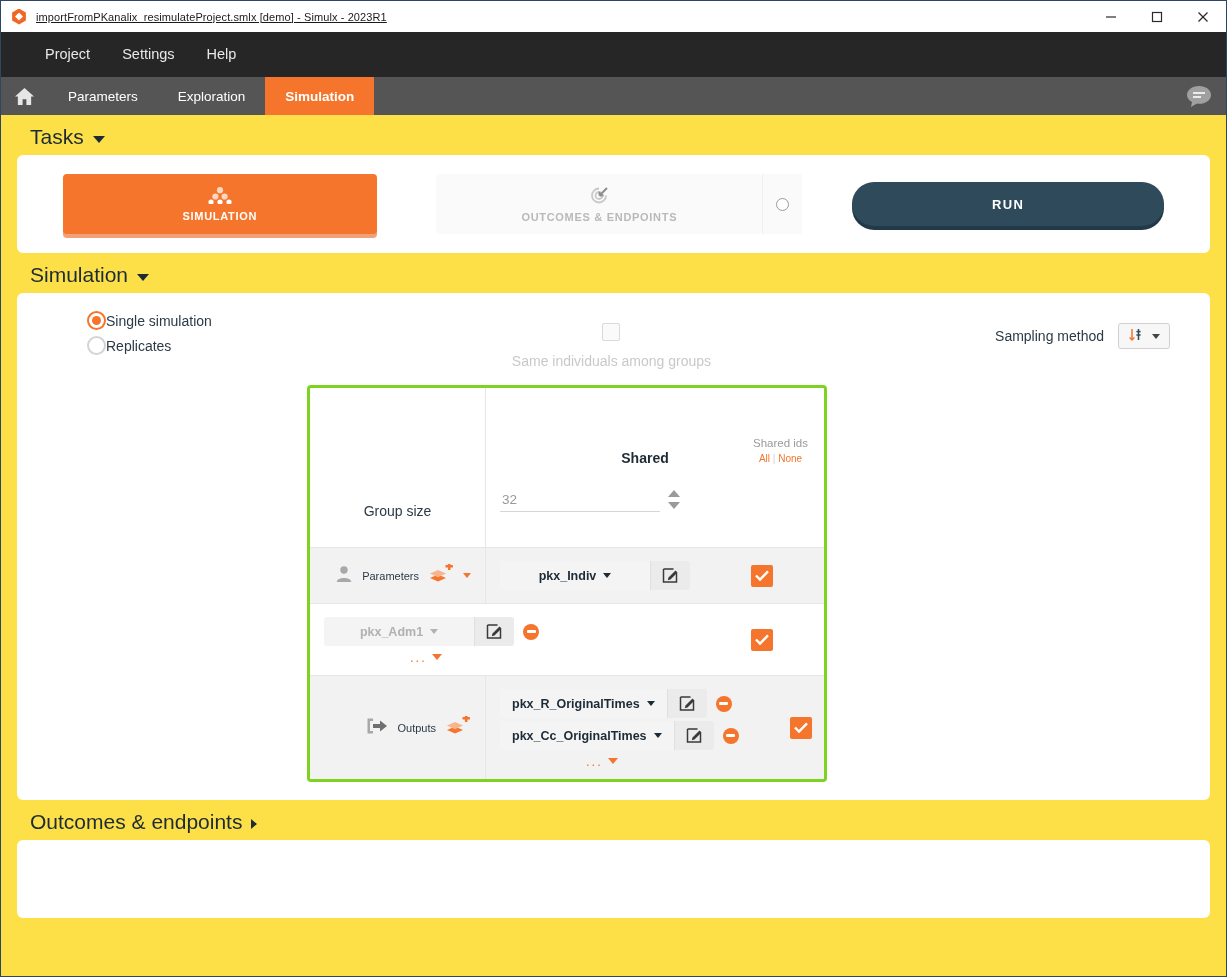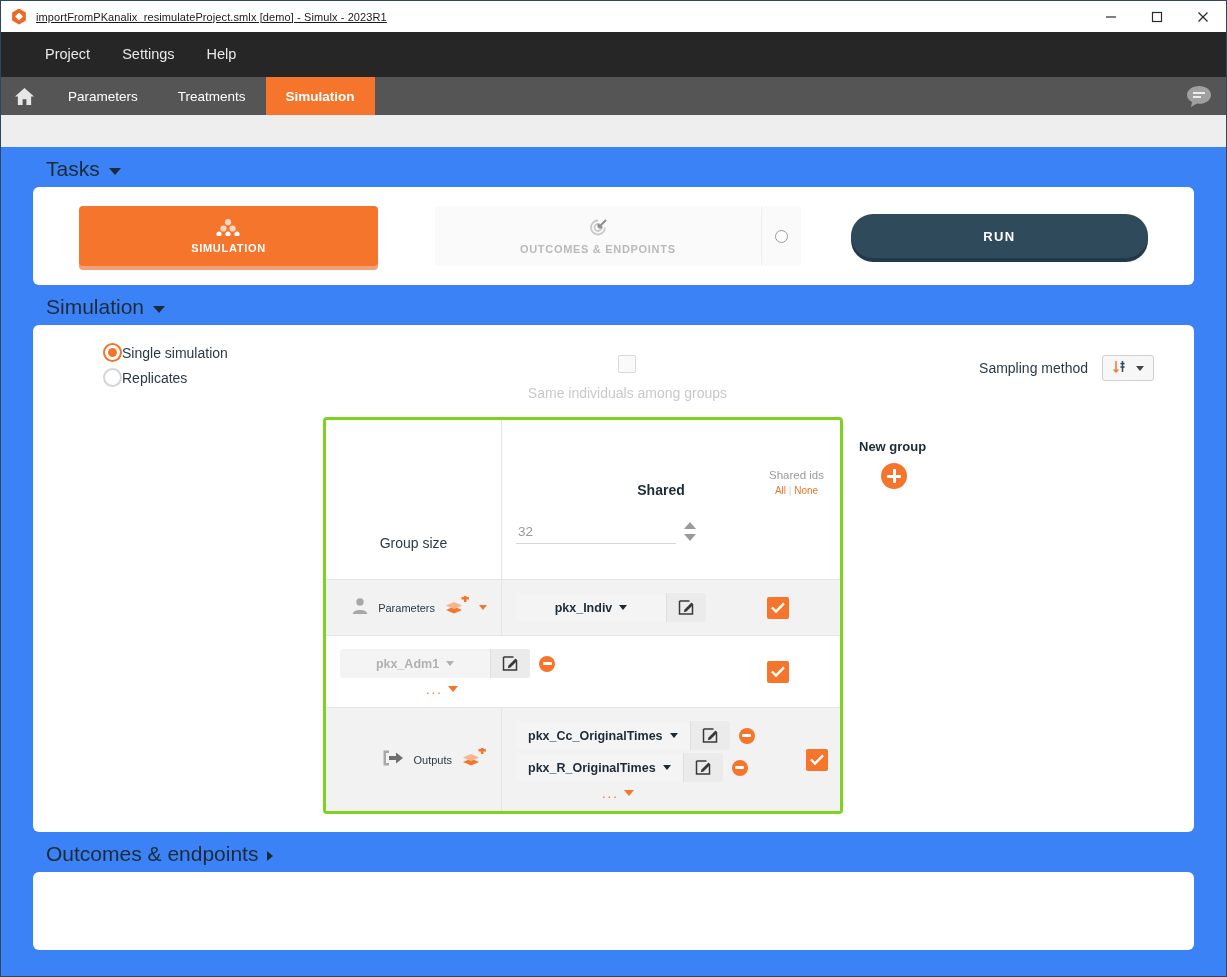--- a/index.html
+++ b/index.html
@@ -67,21 +67,21 @@
     width: 47px; display: flex; align-items: center; justify-content: center;
   }
   .tab {
     display: flex; align-items: center; padding: 0 20px;
     color: #ffffff; font-size: 13.5px;
   }
   .tab.active { background: #f4752b; font-weight: bold; }
   .chat-icon { margin-left: auto; display: flex; align-items: center; padding-right: 14px; }
 
   
-  .page { flex: 1; background: #3b82f6; padding: 0 32px; overflow: hidden; position: relative; margin-top: 32px; }
+  .page { flex: 1; background: #fde047; padding: 0 16px; overflow: hidden; position: relative; }
 
   .section-title {
     font-size: 21px; color: #1d2b36; font-weight: normal;
     padding: 10px 0 6px 13px; display: flex; align-items: center; gap: 9px;
   }
   .caret-down {
     width: 0; height: 0; border-left: 6px solid transparent;
     border-right: 6px solid transparent; border-top: 7px solid #1d2b36;
     margin-top: 5px;
   }
@@ -292,21 +292,21 @@
   <div class="tabbar">
     <div class="home-tab">
       <svg width="21" height="19" viewBox="0 0 22 20">
           <path d="M11 1 L21 10 L18 10 L18 19 L13 19 L13 13 L9 13 L9 19 L4 19 L4 10 L1 10 Z" fill="#e6e6e6"></path>
         </svg>
     </div>
     <div class="tab">
         <span>Parameters</span>
       </div>
     <div class="tab">
-        <span>Treatments</span>
+        <span>Exploration</span>
       </div>
     <div class="tab active">
         <span>Simulation</span>
       </div>
     <div class="chat-icon">
       <svg width="26" height="24" viewBox="0 0 26 24">
         <path d="M13 2 C6 2 1 6 1 11 C1 14 3 16.5 6 18 L5 23 L11 19.6 C11.6 19.7 12.3 19.8 13 19.8 C20 19.8 25 15.8 25 10.9 C25 6 20 2 13 2 Z" fill="#a0a0a0"></path>
         <line x1="7" y1="9" x2="19" y2="9" stroke="#fff" stroke-width="1.6"></line>
         <line x1="7" y1="13" x2="15" y2="13" stroke="#fff" stroke-width="1.6"></line>
       </svg>
@@ -522,36 +522,36 @@
                   <rect x="17.5" y="1" width="7.5" height="2.6" rx="0.6" fill="#f4752b"></rect>
                   <rect x="19.9" y="-1.4" width="2.6" height="7.5" rx="0.6" fill="#f4752b"></rect>
                 </svg>
               </span>
             </div>
             <div class="gt-right">
               <div class="gt-body-right">
                 <div class="chip-line">
                   <div class="chip">
                     <span class="chip-name">
-                      <span>pkx_Cc_OriginalTimes</span>
+                      <span>pkx_R_OriginalTimes</span>
                       <span class="chip-caret"></span>
                     </span>
                     <span class="chip-edit">
                       <svg width="17" height="17" viewBox="0 0 17 17">
                         <path d="M1.5 2 H11.5 M1.5 2 V15 H14.5 V6" fill="none" stroke="#3a3a3a" stroke-width="1.5"></path>
                         <path d="M6.5 10.5 L13.5 3.5 L15.5 5.5 L8.5 12.5 L5.8 13.2 Z" fill="#3a3a3a"></path>
                       </svg>
                     </span>
                   </div>
                   <span class="minus-icon"></span>
                 </div>
                 <div class="chip-line">
                   <div class="chip">
                     <span class="chip-name">
-                      <span>pkx_R_OriginalTimes</span>
+                      <span>pkx_Cc_OriginalTimes</span>
                       <span class="chip-caret"></span>
                     </span>
                     <span class="chip-edit">
                       <svg width="17" height="17" viewBox="0 0 17 17">
                         <path d="M1.5 2 H11.5 M1.5 2 V15 H14.5 V6" fill="none" stroke="#3a3a3a" stroke-width="1.5"></path>
                         <path d="M6.5 10.5 L13.5 3.5 L15.5 5.5 L8.5 12.5 L5.8 13.2 Z" fill="#3a3a3a"></path>
                       </svg>
                     </span>
                   </div>
                   <span class="minus-icon"></span>
@@ -566,24 +566,20 @@
                   <svg width="14" height="11" viewBox="0 0 14 11">
                       <path d="M1 5.5 L5 9.6 L13 1.4" fill="none" stroke="#fff" stroke-width="2.4"></path>
                     </svg>
                 </span>
               </div>
             </div>
           </div>
 
         </div>
 
-        <div class="new-group">
-          <div class="new-group-label">New group</div>
-          <div class="plus-circle"></div>
-        </div>
       </div>
     </div>
 
     <div class="section-title">
       <span>Outcomes &amp; endpoints</span>
       <span class="caret-right"></span>
     </div>
     <div class="card outcomes-card"></div>
 
   </div>

